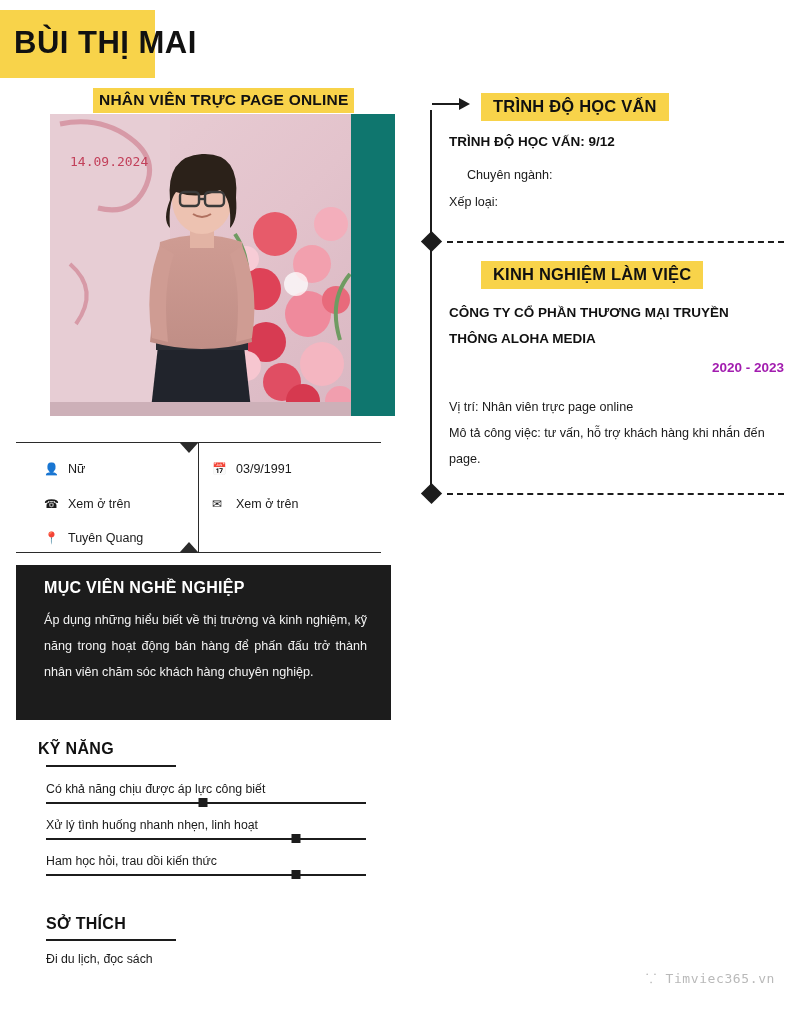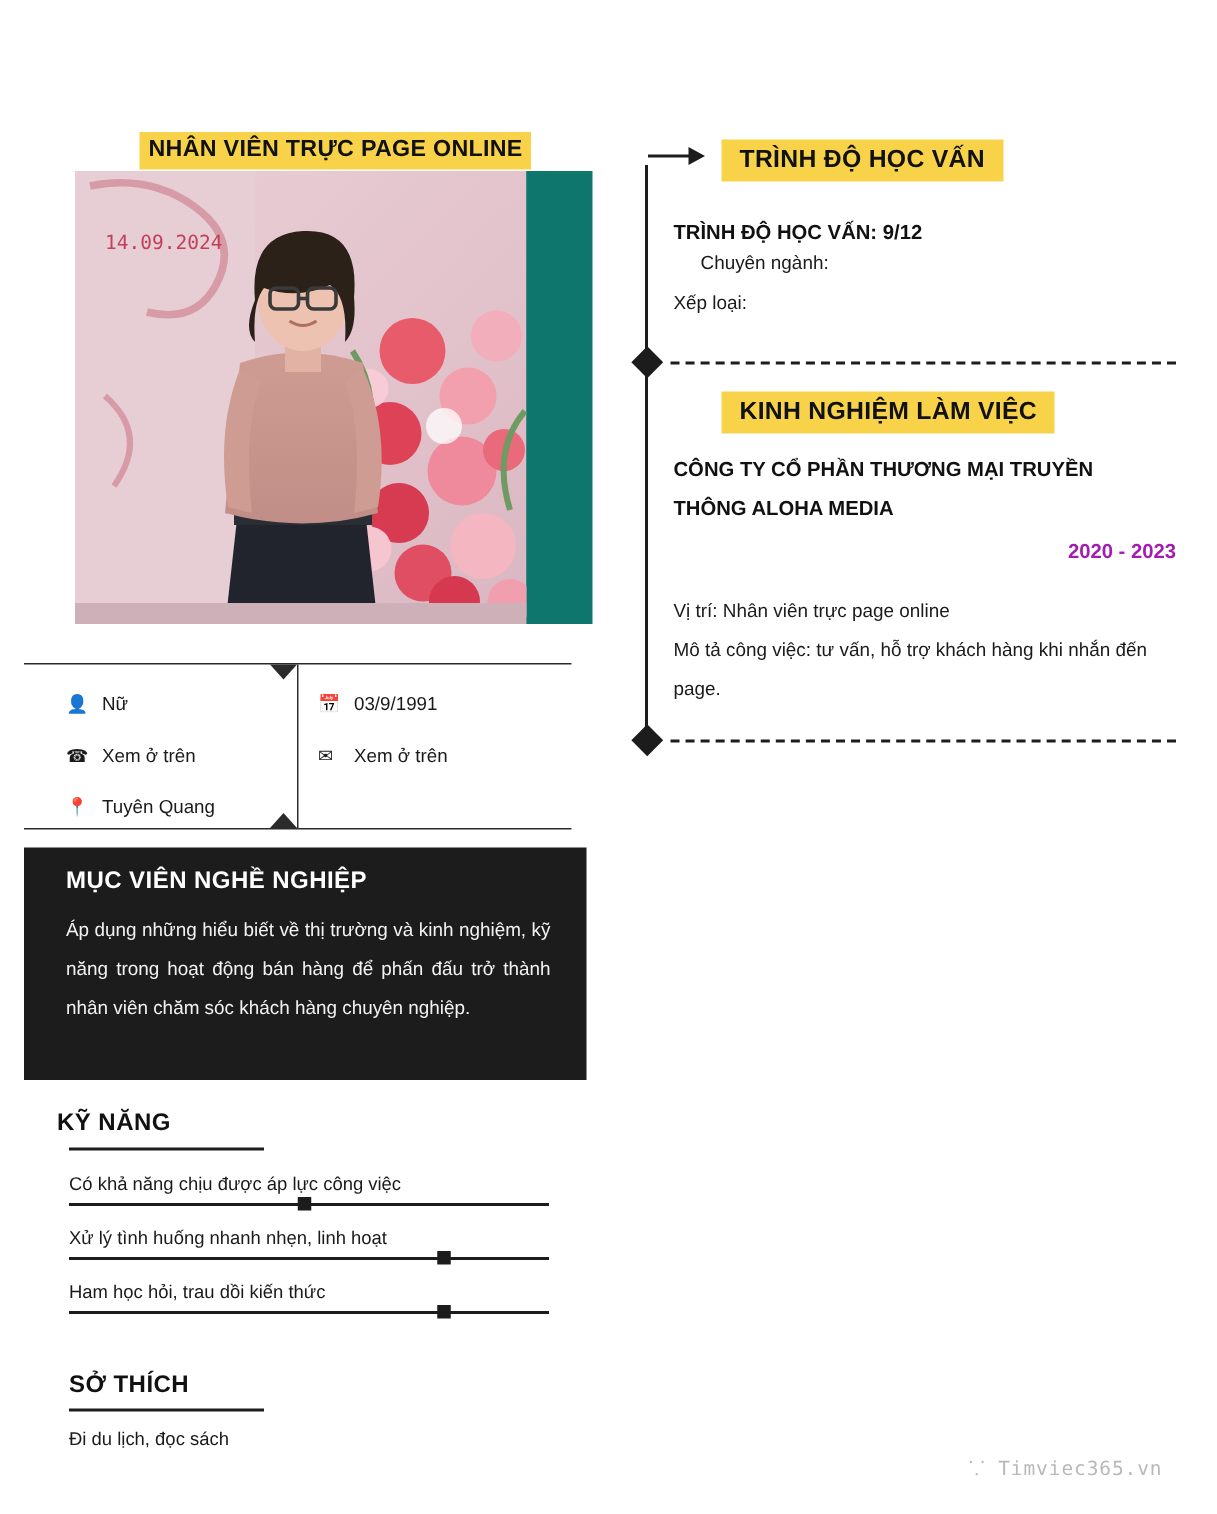--- a/index.html
+++ b/index.html
@@ -257,20 +257,23 @@
     color: #b9b9b9;
     font-family: "DejaVu Sans Mono", monospace;
     letter-spacing: .6px;
   }
 </style>
 </head>
 <body>
 
 <div class="page">
 
+  <div class="name-block">
+    <div class="name-text">BÙI THỊ MAI</div>
+  </div>
   <div class="job-title">NHÂN VIÊN TRỰC PAGE ONLINE</div>
 
   <div class="photo">
     <svg width="301" height="302" viewBox="0 0 301 302" xmlns="http://www.w3.org/2000/svg">
       <defs>
         <linearGradient id="bg" x1="0" y1="0" x2="1" y2="1">
           <stop offset="0%" stop-color="#e9cfd6"></stop>
           <stop offset="55%" stop-color="#e3c3cc"></stop>
           <stop offset="100%" stop-color="#d9b7c2"></stop>
         </linearGradient>
@@ -364,21 +367,21 @@
 
   <div class="goal-box">
     <div class="goal-title">MỤC VIÊN NGHỀ NGHIỆP</div>
     <div class="goal-text">Áp dụng những hiểu biết về thị trường và kinh nghiệm, kỹ năng trong hoạt động bán hàng để phấn đấu trở thành nhân viên chăm sóc khách hàng chuyên nghiệp.</div>
   </div>
 
   <div class="sec-title" style="left:38px; top:740px;">KỸ NĂNG</div>
   <div class="sec-underline" style="left:46px; top:765px; width:130px;"></div>
 
   <div class="skill-row" style="top:782px;">
-    <div class="skill-label">Có khả năng chịu được áp lực công việc</div>
+    <div class="skill-label">Có khả năng chịu được áp lực công biết</div>
     <div class="skill-bar">
       <div class="skill-knob" style="left:49%;"></div>
     </div>
   </div>
   <div class="skill-row" style="top:818px;">
     <div class="skill-label">Xử lý tình huống nhanh nhẹn, linh hoạt</div>
     <div class="skill-bar">
       <div class="skill-knob" style="left:78%;"></div>
     </div>
   </div>
@@ -394,21 +397,21 @@
   <div class="hobby-text">Đi du lịch, đọc sách</div>
 
   <div class="r-line"></div>
   <div class="r-arrow"></div>
   <div class="diamond" style="top:234px;"></div>
   <div class="diamond" style="top:486px;"></div>
   <div class="dashed" style="top:241px;"></div>
   <div class="dashed" style="top:493px;"></div>
 
   <div class="r-head" style="left:481px; top:93px;">TRÌNH ĐỘ HỌC VẤN</div>
-  <div class="r-sub" style="left:449px; top:147px;">TRÌNH ĐỘ HỌC VẤN: 9/12</div>
+  <div class="r-sub" style="left:449px; top:134px;">TRÌNH ĐỘ HỌC VẤN: 9/12</div>
   <div class="r-txt" style="left:467px; top:168px;">Chuyên ngành:</div>
   <div class="r-txt" style="left:449px; top:195px;">Xếp loại:</div>
 
   <div class="r-head" style="left:481px; top:261px;">KINH NGHIỆM LÀM VIỆC</div>
   <div class="exp-company">
     <span>CÔNG TY CỔ PHẦN THƯƠNG MẠI TRUYỀN</span>
     <span>THÔNG ALOHA MEDIA</span>
   </div>
   <div class="exp-years">2020 - 2023</div>
   <div class="exp-body">Vị trí: Nhân viên trực page online</div>

